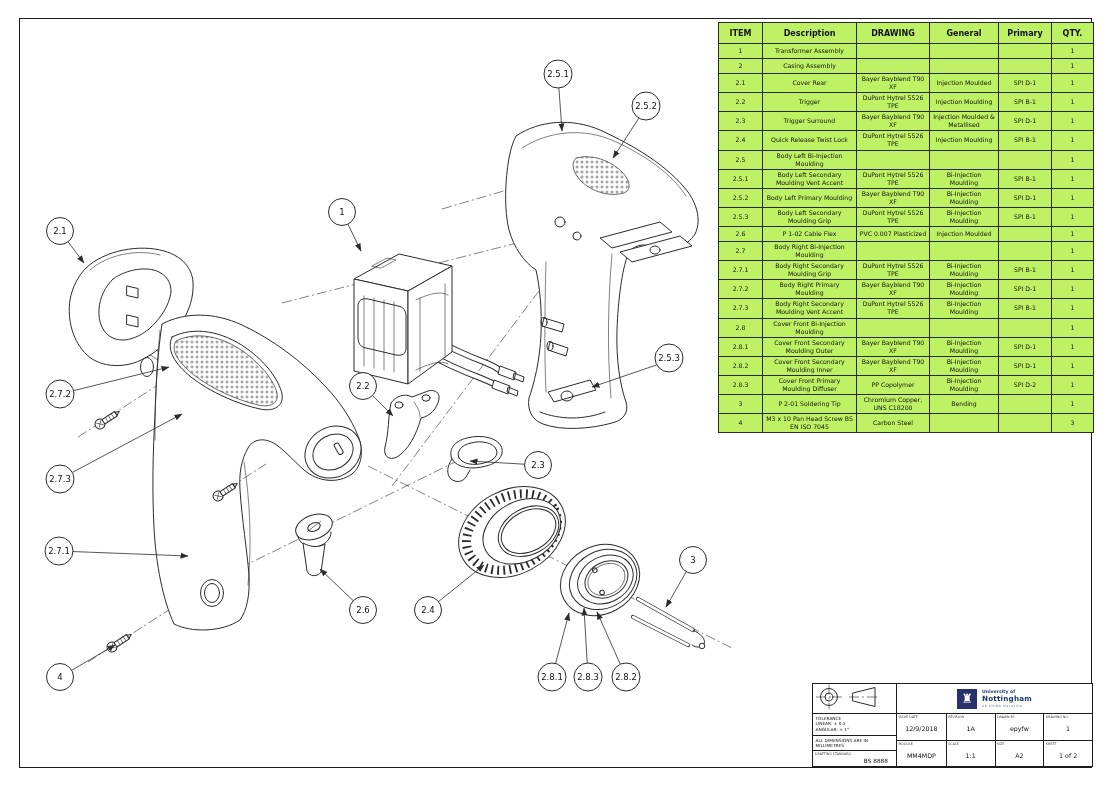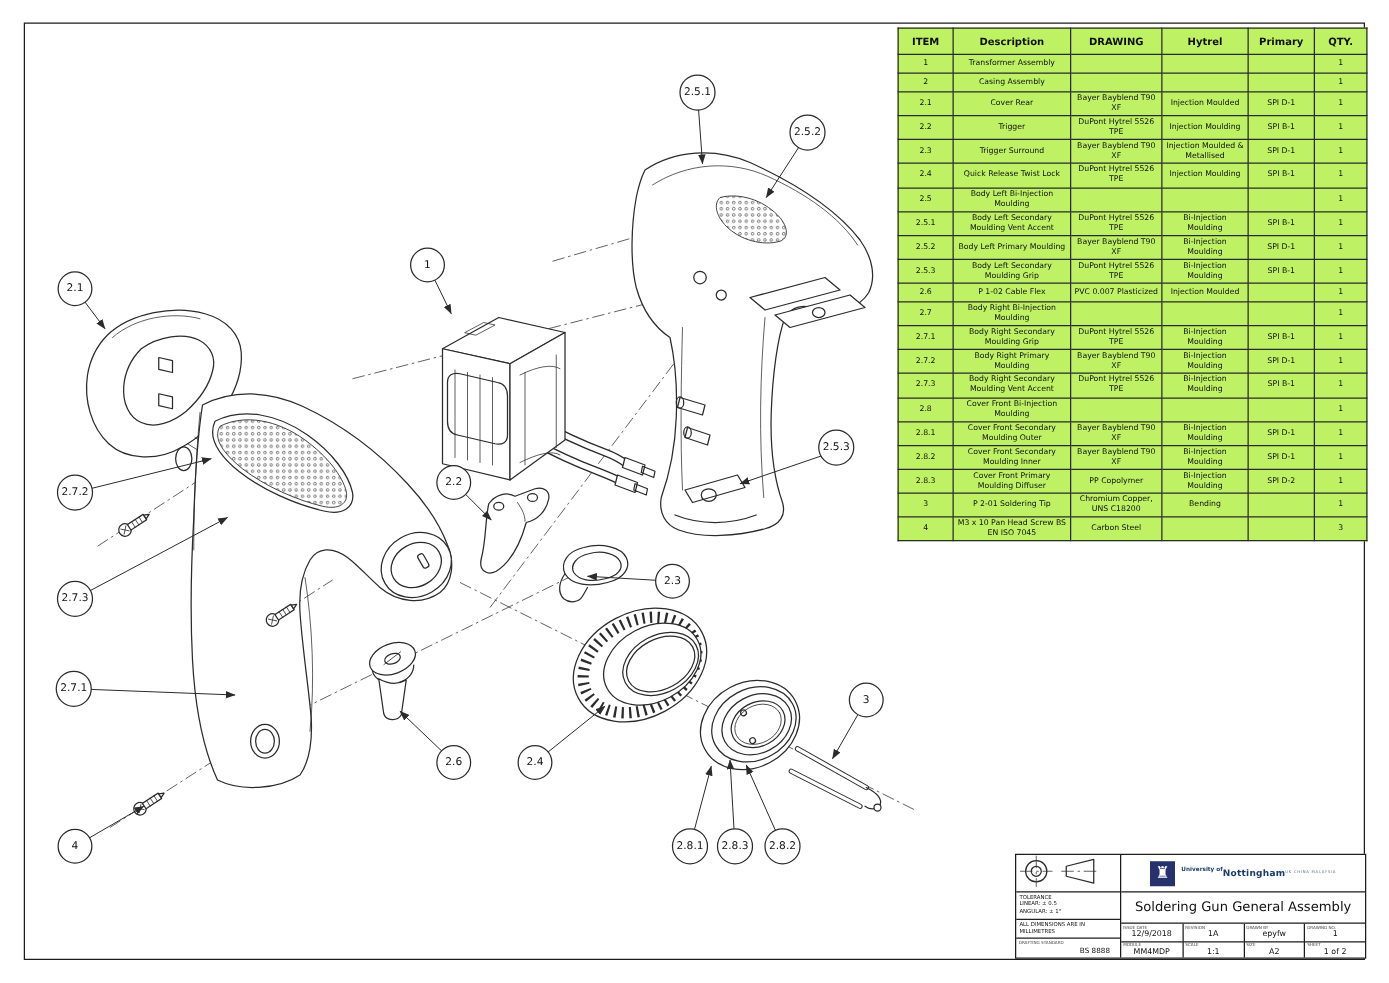--- a/index.html
+++ b/index.html
@@ -42,21 +42,21 @@
   .tb-tol{height:22px;border-bottom:1px solid #1c1c1c;font-size:4.3px;line-height:1.35;padding:1.5px 2.5px;}
   .tb-dim{height:15px;border-bottom:1px solid #1c1c1c;font-size:4.3px;line-height:1.35;padding:1.5px 2.5px;}
   .tb-std{flex:1;position:relative;}
   .tb-std .lbl{position:absolute;top:1px;left:2px;font-size:3.3px;color:#444;}
   .tb-std .val{position:absolute;left:0;right:8px;top:4px;bottom:0;display:flex;align-items:center;
                justify-content:flex-end;font-size:5.8px;}
   .tb-right{flex:1;display:flex;flex-direction:column;}
   .tb-logo{height:30px;border-bottom:1px solid #1c1c1c;display:flex;align-items:center;justify-content:center;gap:5px;}
   .logo-sq{width:20px;height:20px;background:var(--logo_blue);color:#fff;display:flex;
            align-items:center;justify-content:center;font-size:13px;line-height:1;}
-  .logo-txt{display:flex;flex-direction:row;color:var(--logo_text);}
+  .logo-txt{display:flex;flex-direction:column;color:var(--logo_text);}
   .logo-l1{font-size:4.6px;font-weight:bold;}
   .logo-l2{font-size:7.2px;font-weight:bold;letter-spacing:.2px;}
   .logo-l3{font-size:3px;color:#5a6b8c;margin-top:1px;letter-spacing:.6px;}
   .tb-title{height:25px;border-bottom:1px solid #1c1c1c;display:flex;align-items:center;
             justify-content:center;font-size:10.5px;}
   .tb-fields{flex:1;display:grid;grid-template-columns:repeat(4,1fr);grid-template-rows:1fr 1fr;}
   .tb-field{position:relative;border-left:1px solid #1c1c1c;border-top:1px solid #1c1c1c;}
   .tb-field:nth-child(4n+1){border-left:none;}
   .tb-field:nth-child(-n+4){border-top:none;}
   .tb-field .lbl{position:absolute;top:.5px;left:1.5px;font-size:3.3px;color:#444;white-space:nowrap;}
@@ -308,21 +308,21 @@
       <col style="width:73px">
     <col style="width:69px">
       <col style="width:53px">
       <col style="width:42px">
   </colgroup>
   <thead>
     <tr>
       <th>ITEM</th>
       <th>Description</th>
       <th>DRAWING</th>
-      <th>Hytrel</th>
+      <th>General</th>
       <th>Primary</th>
       <th>QTY.</th>
     </tr>
   </thead>
   <tbody>
       <tr>
         <td>1</td>
         <td>Transformer Assembly</td>
         <td></td>
         <td></td>
@@ -519,21 +519,20 @@
   </div>
   <div class="tb-right">
     <div class="tb-logo">
       <div class="logo-sq">♜</div>
       <div class="logo-txt">
         <span class="logo-l1">University of</span>
         <span class="logo-l2">Nottingham</span>
         <span class="logo-l3">UK   CHINA   MALAYSIA</span>
       </div>
     </div>
-    <div class="tb-title">Soldering Gun General Assembly</div>
     <div class="tb-fields">
       <div class="tb-field">
         <span class="lbl">ISSUE DATE</span>
         <span class="val">12/9/2018</span>
       </div>
       <div class="tb-field">
         <span class="lbl">REVISION</span>
         <span class="val">1A</span>
       </div>
       <div class="tb-field">

